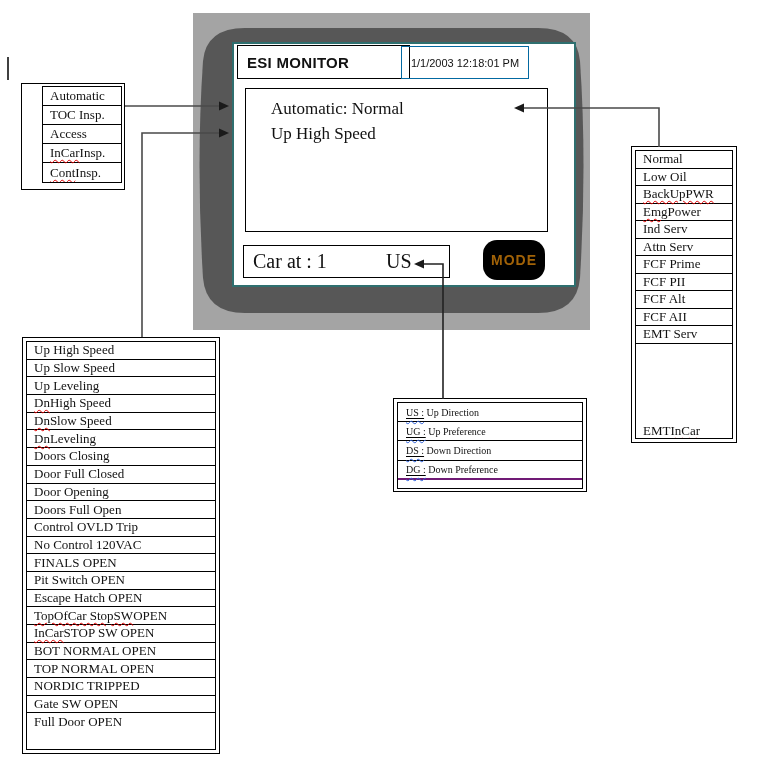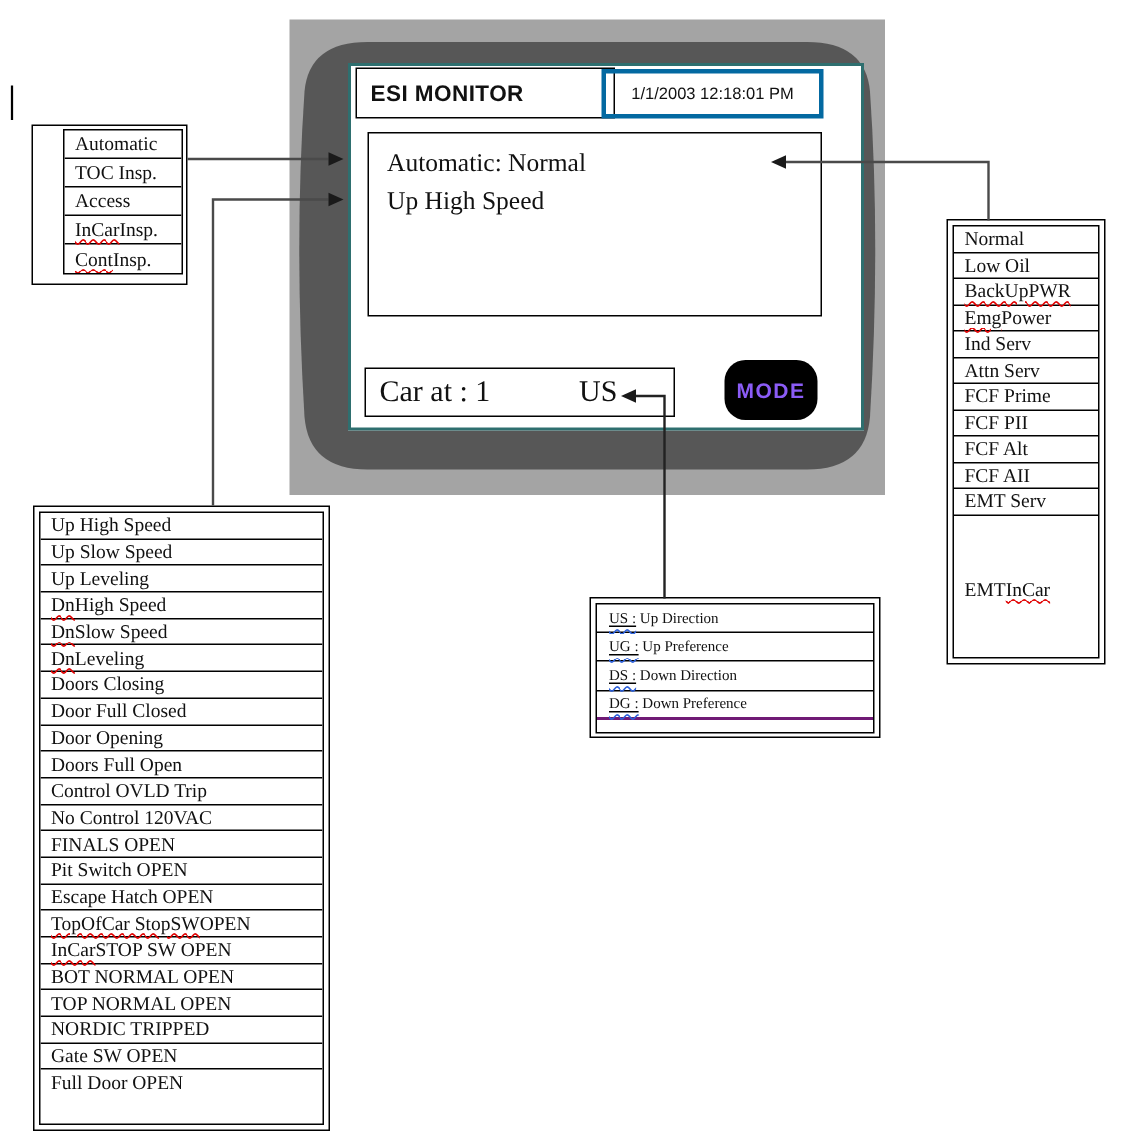--- a/index.html
+++ b/index.html
@@ -8,49 +8,49 @@
 
   
   .monitor-shell{position:absolute;left:193px;top:13px;width:397px;height:317px;
                  background:var(--bezel-light,#a4a4a4);}
   .bezel-svg{position:absolute;left:0;top:0;display:block;}
   .screen{position:absolute;left:39px;top:29px;width:344px;height:245px;box-sizing:border-box;
           background:#fff;border:2px solid var(--screen-border,#2e6f6f);}
   .title-box{position:absolute;left:3px;top:1px;width:173px;height:34px;box-sizing:border-box;
              border:1px solid #000;display:flex;align-items:center;padding-left:9px;
              font-family:"Liberation Sans",sans-serif;font-weight:bold;font-size:15px;letter-spacing:.3px;}
-  .date-box{position:absolute;left:167px;top:2px;width:148px;height:33px;box-sizing:border-box;
-            border:3px solid #0369a1;display:flex;align-items:center;justify-content:center;
+  .date-box{position:absolute;left:167px;top:2px;width:128px;height:33px;box-sizing:border-box;
+            border:1px solid #0369a1;display:flex;align-items:center;justify-content:center;
             font-family:"Liberation Sans",sans-serif;font-size:11px;}
-  .display-box{position:absolute;left:11px;top:44px;width:303px;height:123px;box-sizing:border-box;
-               border:1px solid #000;padding:7px 0 0 12px;font-size:17px;line-height:25px;}
+  .display-box{position:absolute;left:11px;top:44px;width:303px;height:144px;box-sizing:border-box;
+               border:1px solid #000;padding:7px 0 0 25px;font-size:17px;line-height:25px;}
   .car-box{position:absolute;left:9px;top:201px;width:207px;height:33px;box-sizing:border-box;
            border:1px solid #000;font-size:20px;}
   .car-box .lbl{position:absolute;left:9px;top:0;line-height:31px;}
   .car-box .dir{position:absolute;left:142px;top:0;line-height:31px;}
   .mode-btn{position:absolute;left:249px;top:196px;width:62px;height:40px;background:#000;
-            border-radius:14px;color:#8b5cf6;font-family:"Liberation Sans",sans-serif;font-weight:bold;
+            border-radius:14px;color:#a16207;font-family:"Liberation Sans",sans-serif;font-weight:bold;
             font-size:14px;letter-spacing:1px;display:flex;align-items:center;justify-content:center;
             cursor:pointer;}
 
   
   .anno{position:absolute;border:1px solid #000;background:#fff;box-sizing:border-box;}
   .anno-inner{position:absolute;border:1px solid #000;box-sizing:border-box;overflow:hidden;}
   .row{box-sizing:border-box;border-bottom:1px solid #000;padding-left:7px;font-size:13px;
        display:flex;align-items:center;white-space:nowrap;}
   .row:last-child{border-bottom:none;}
 
   .mode-box{left:21px;top:83px;width:104px;height:107px;}
   .mode-box .anno-inner{left:20px;top:2px;right:2px;height:97px;}
   .mode-box .row{height:19px;}
 
   .status-box{left:631px;top:146px;width:106px;height:297px;}
   .status-box .anno-inner{left:3px;top:3px;right:3px;height:289px;}
   .status-box .row{height:17.5px;}
-  .status-box .row:last-child{height:95px;align-items:center;padding-top:3px;}
+  .status-box .row:last-child{height:95px;align-items:flex-end;padding-top:3px;}
 
   .state-box{left:22px;top:337px;width:198px;height:417px;}
   .state-box .anno-inner{left:3px;top:3px;right:3px;height:409px;}
   .state-box .row{height:17.7px;}
 
   .legend-box{left:393px;top:398px;width:194px;height:94px;}
   .legend-box .anno-inner{left:3px;top:3px;right:3px;height:87px;}
   .legend-box .row{height:19.2px;font-size:10px;padding-left:8px;border-bottom:1px solid #000;}
   .legend-box .row:last-child{border-bottom:2px solid #701a75;}
 

